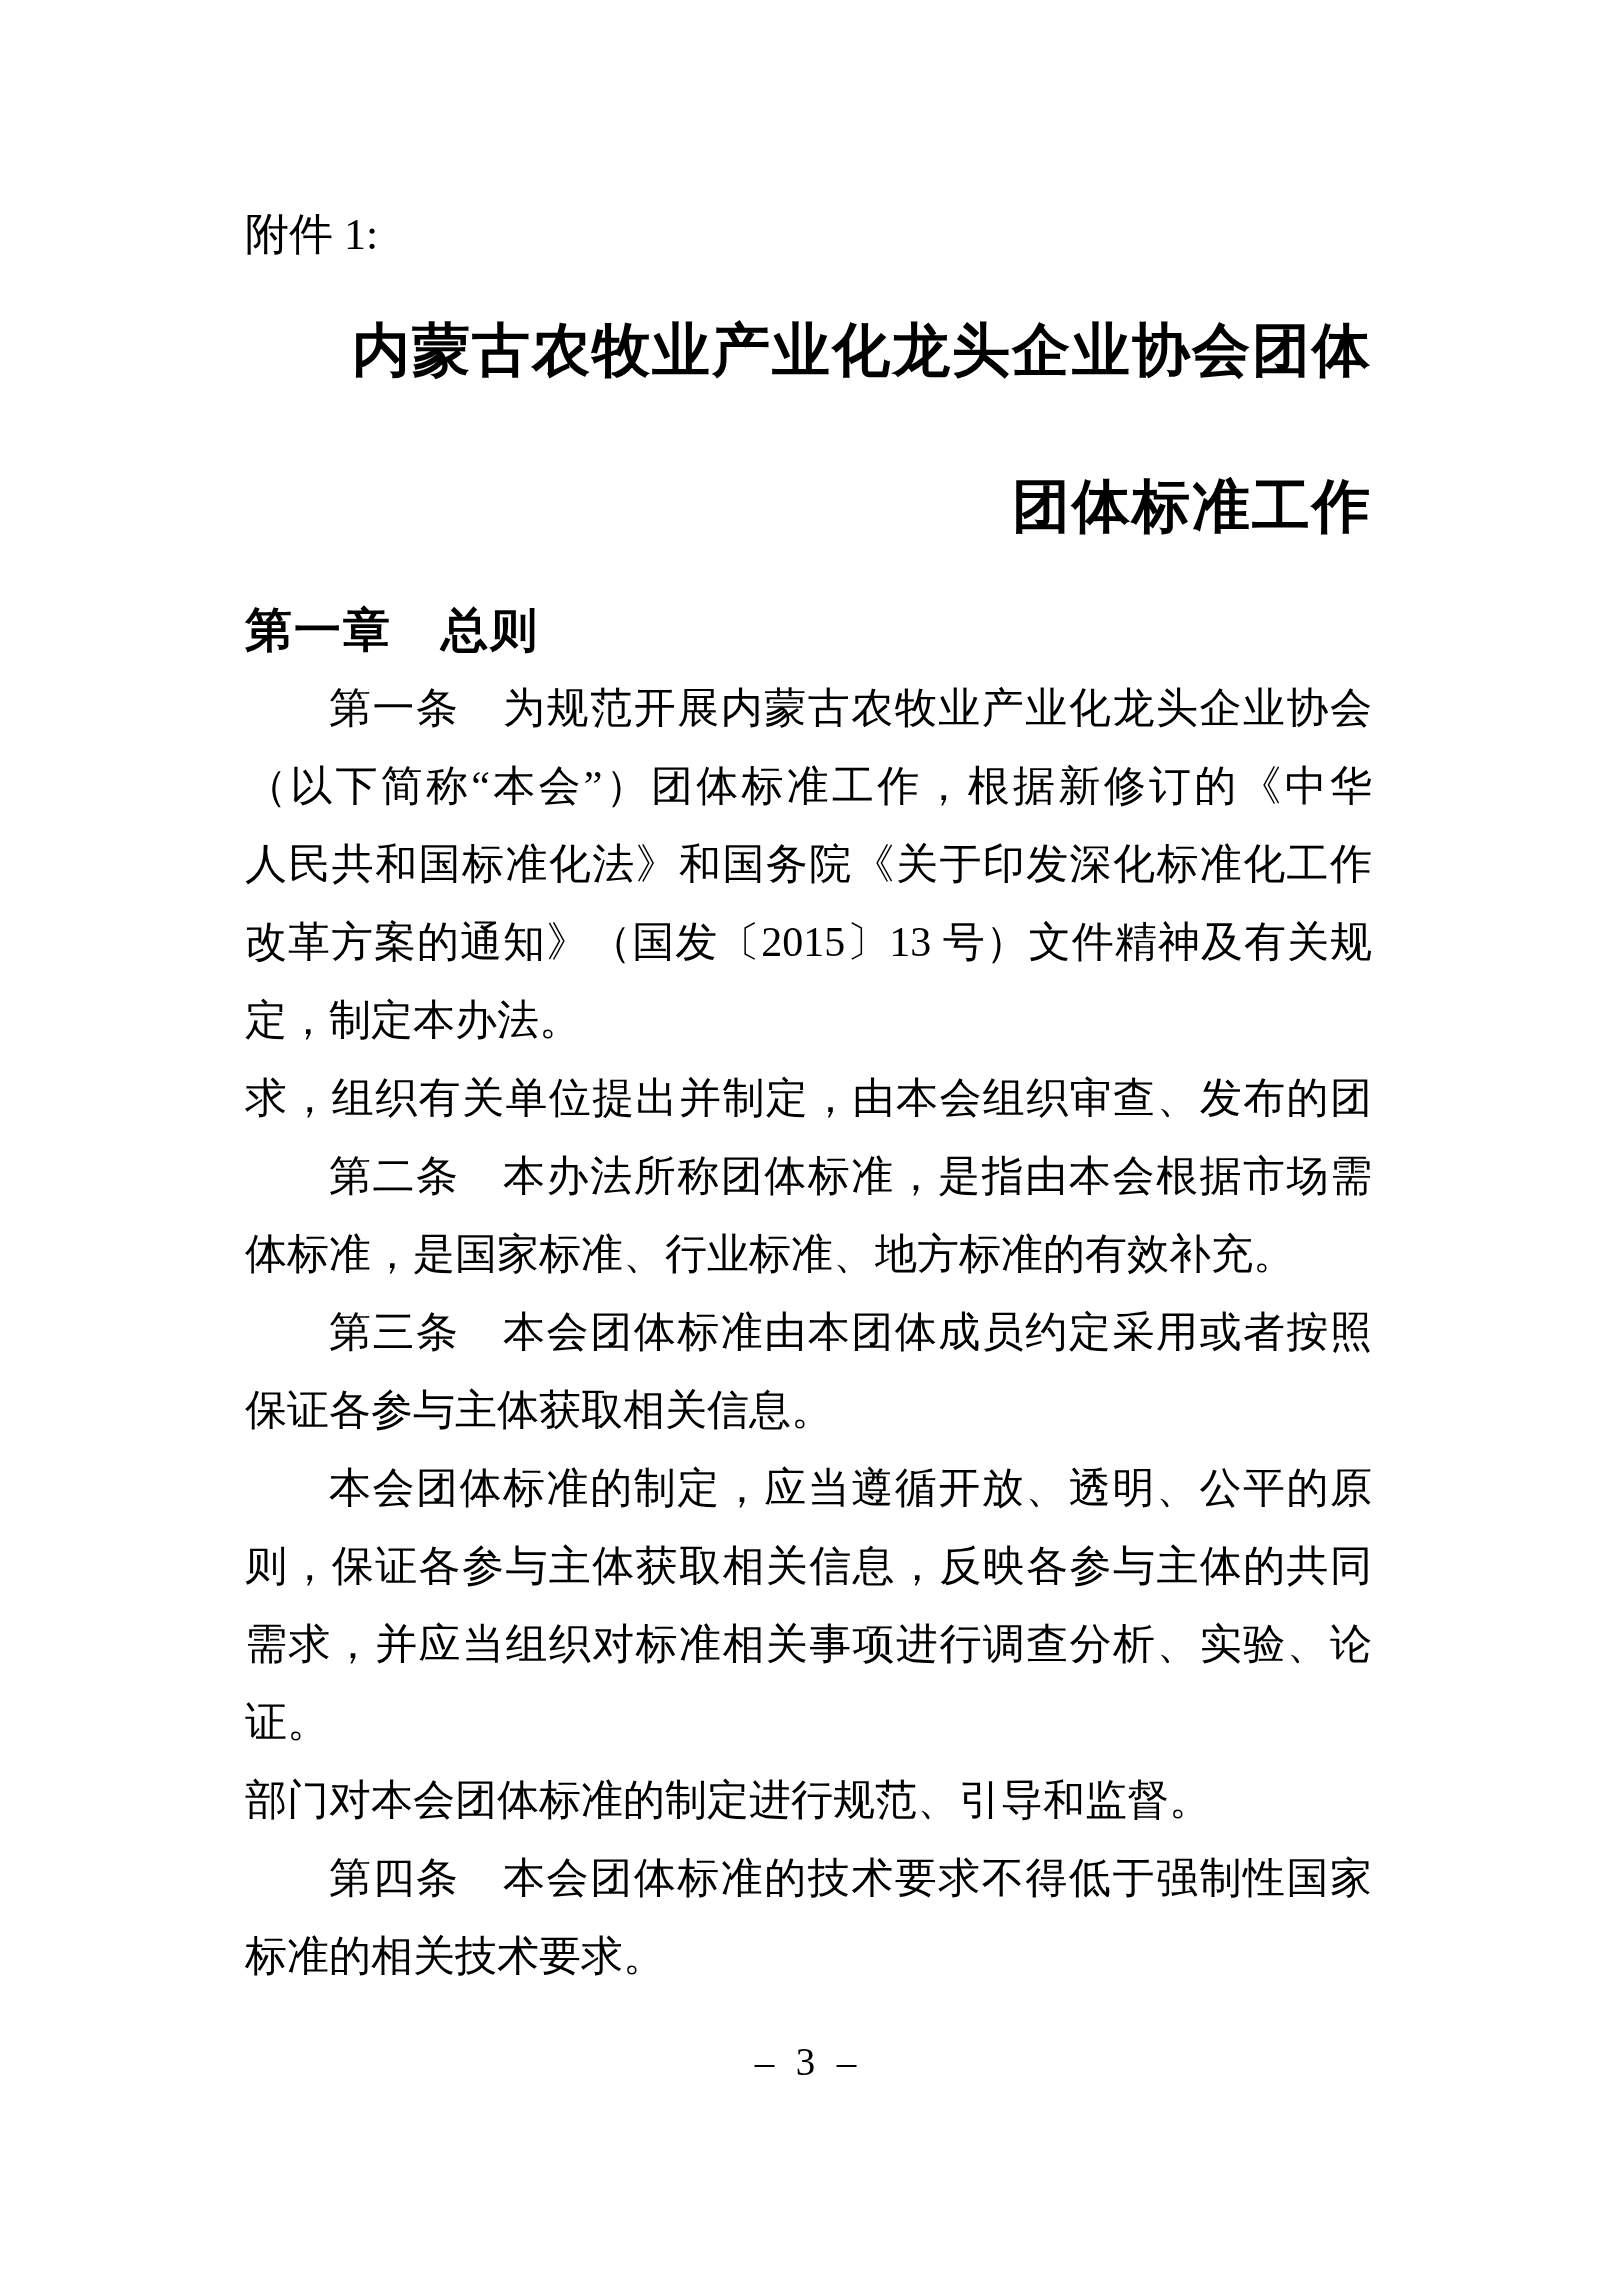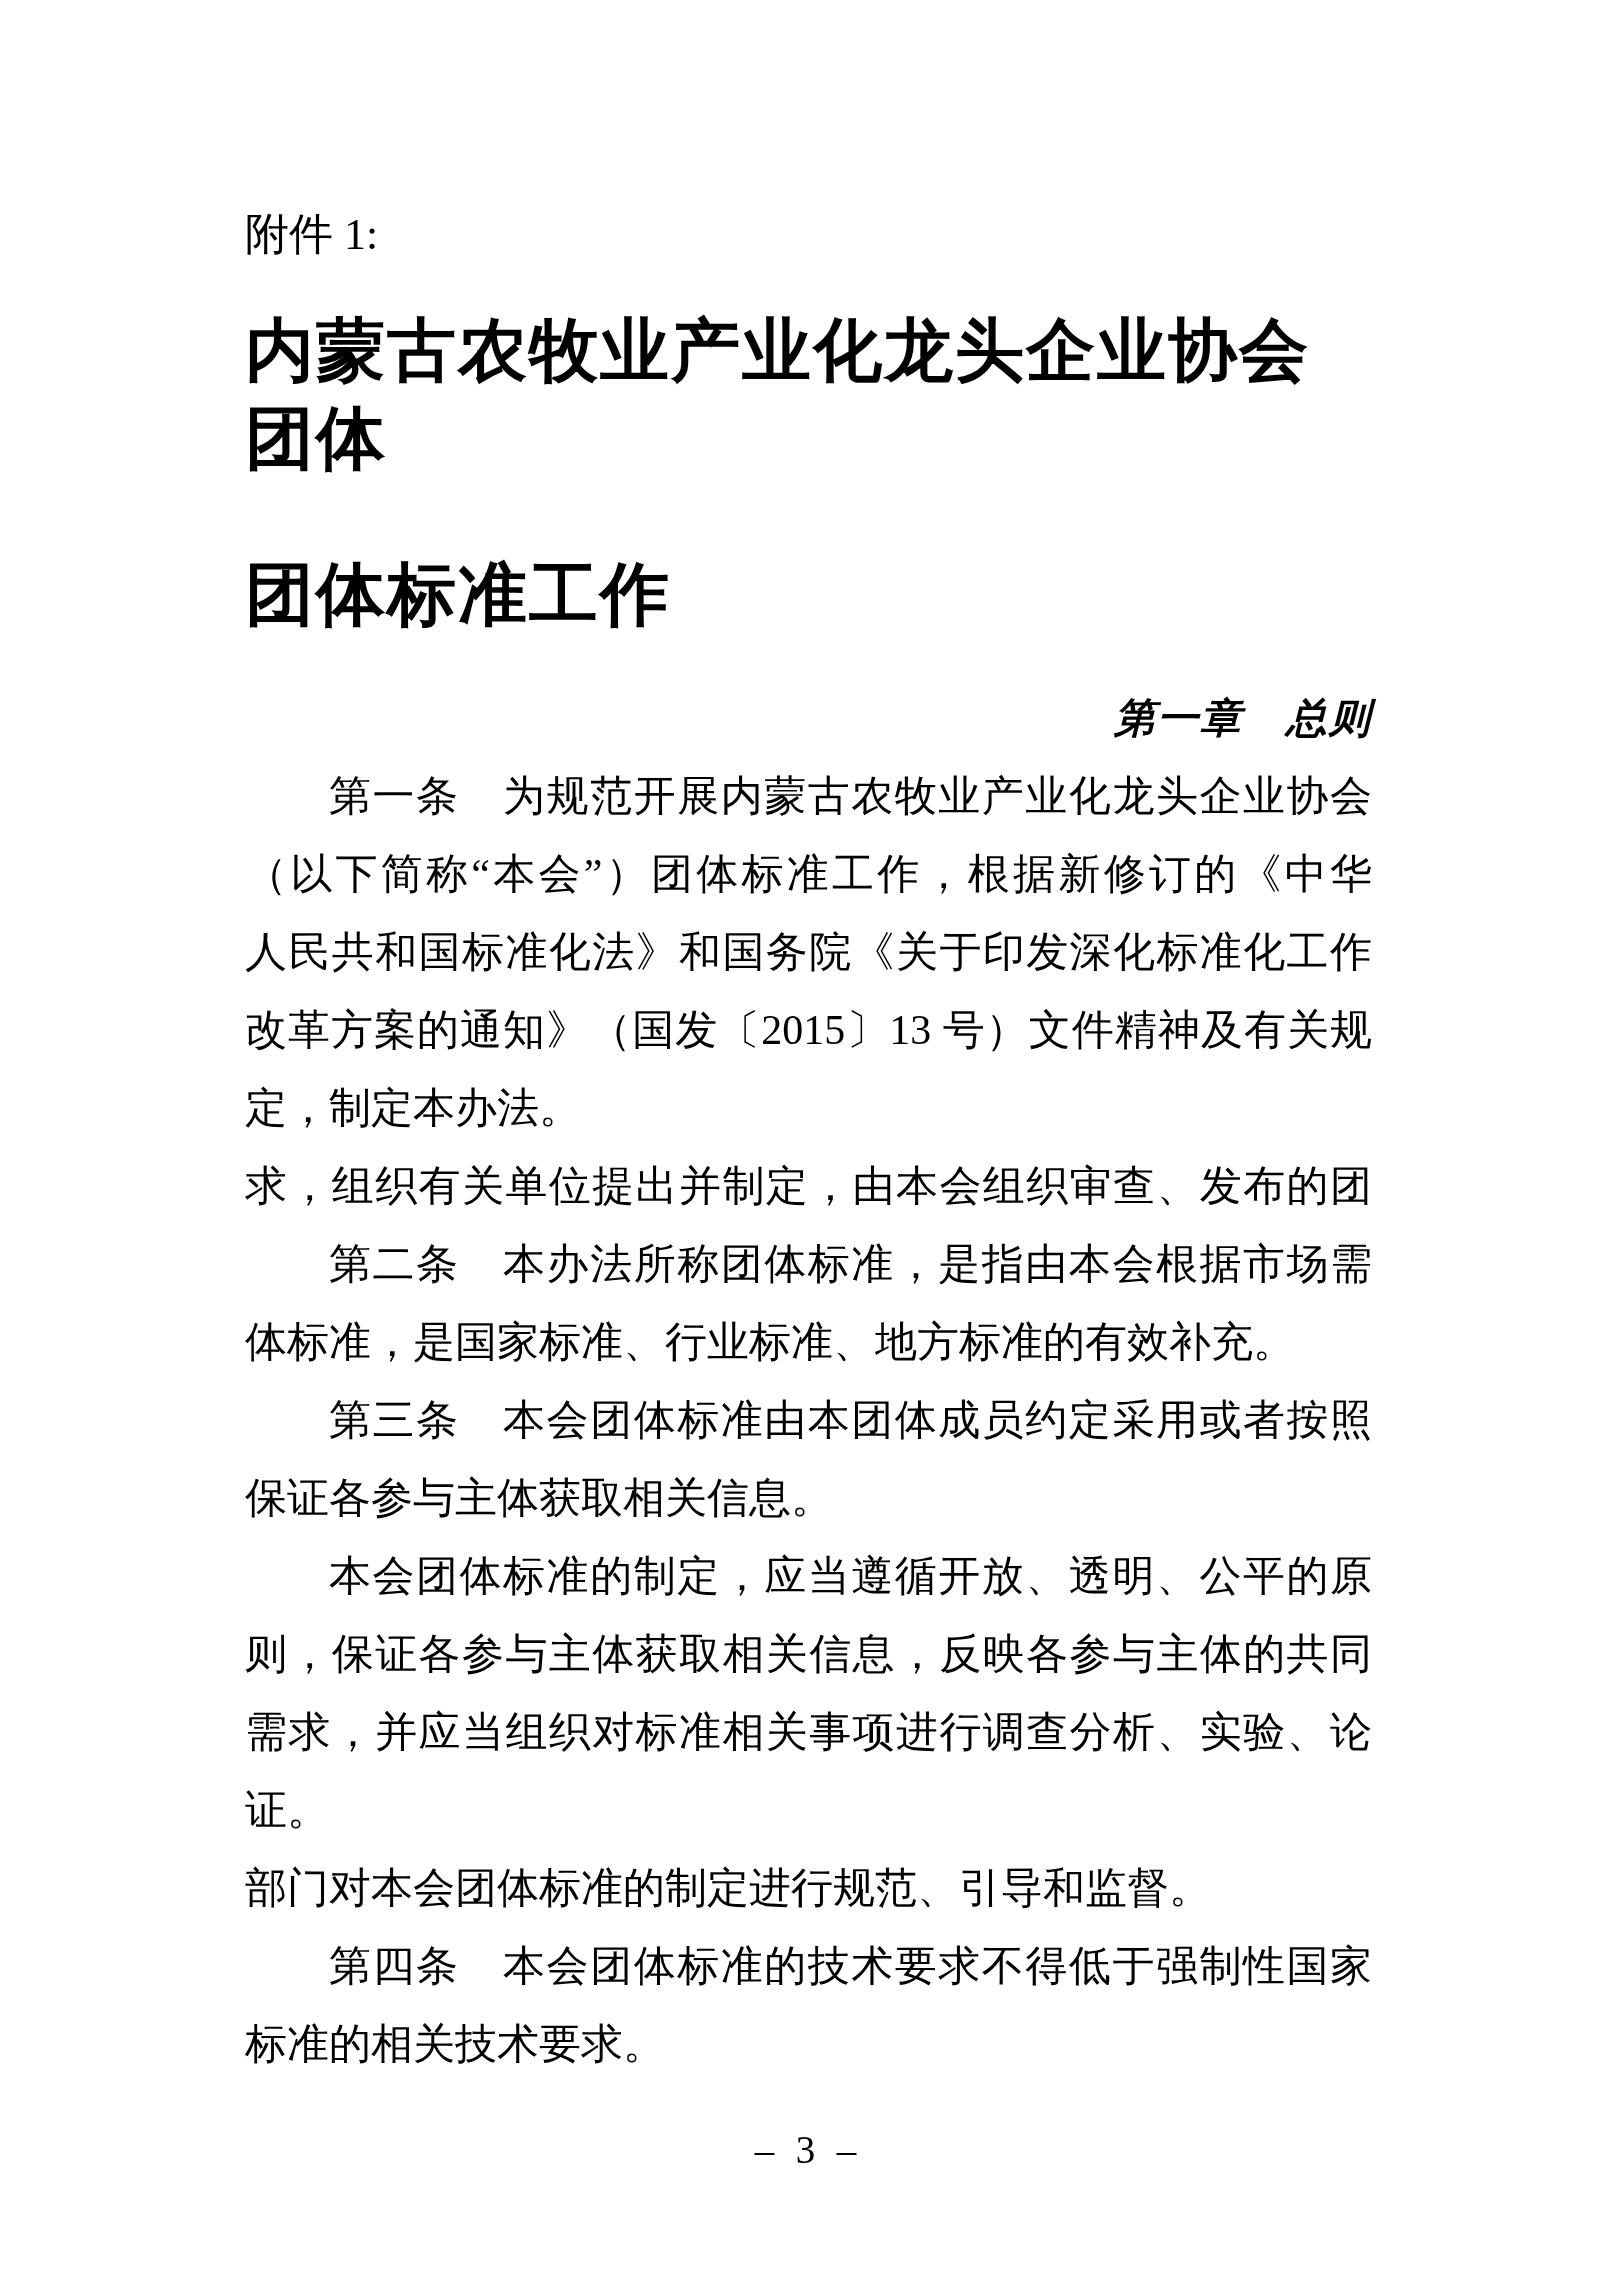--- a/index.html
+++ b/index.html
@@ -17,38 +17,37 @@
     width: 1127px;
   }
   .attachment {
     margin-top: 196px;
     font-size: 44px;
     line-height: 78px;
     text-align: left;
   }
   .doc-title {
     margin: 0;
-    font-size: 69px;
+    font-size: 58px;
     font-weight: bold;
     line-height: 88px;
-    text-align: left;
+    text-align: right;
     letter-spacing: 2px;
     font-family: "Liberation Serif", "DejaVu Serif", serif;
   }
   .doc-title.line1 { margin-top: 33px; }
   .doc-title.line2 { margin-top: 68px; }
   .chapter {
     margin: 40px 0 0 0;
-    font-size: 41px;
+    font-size: 47px;
     font-weight: bold;
     line-height: 78px;
-    text-align: right;
+    text-align: left;
     letter-spacing: 2px;
     font-family: "Liberation Sans", "DejaVu Sans", sans-serif;
-    font-style: italic;
   }
   .body-lines { margin-top: 0; }
   .line {
     font-size: 42px;
     line-height: 78px;
     text-align: justify;
     text-align-last: justify;
     white-space: normal;
   }
   .line.indent { text-indent: 2em; }

